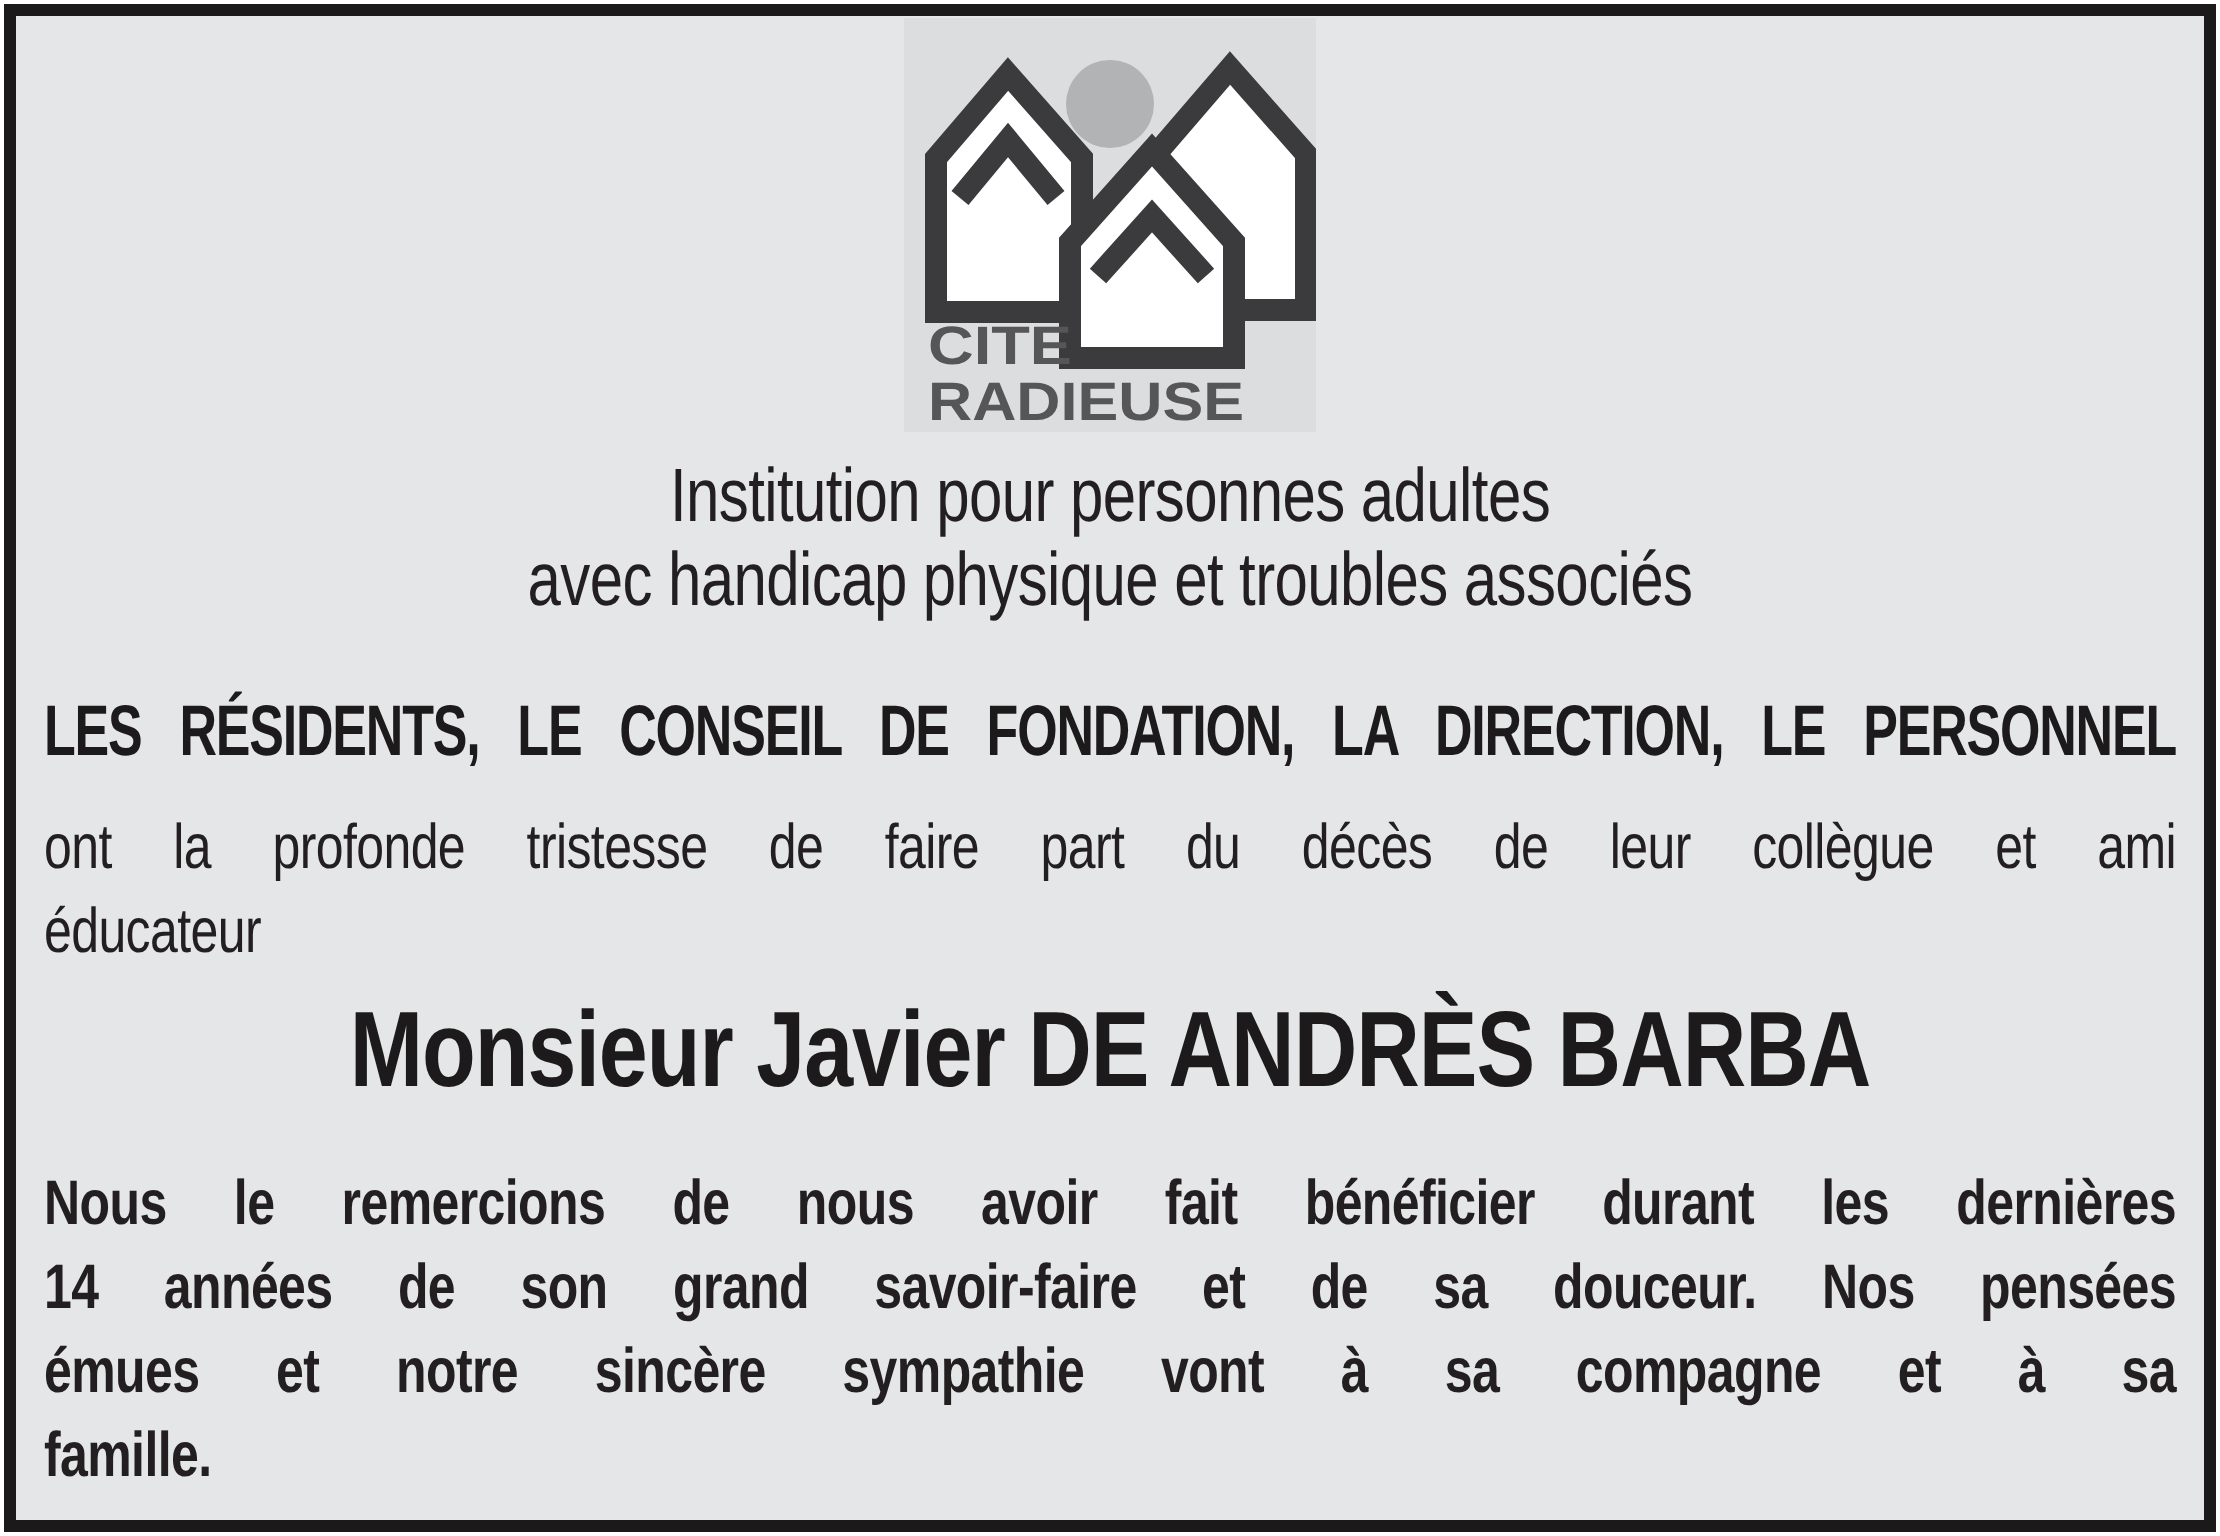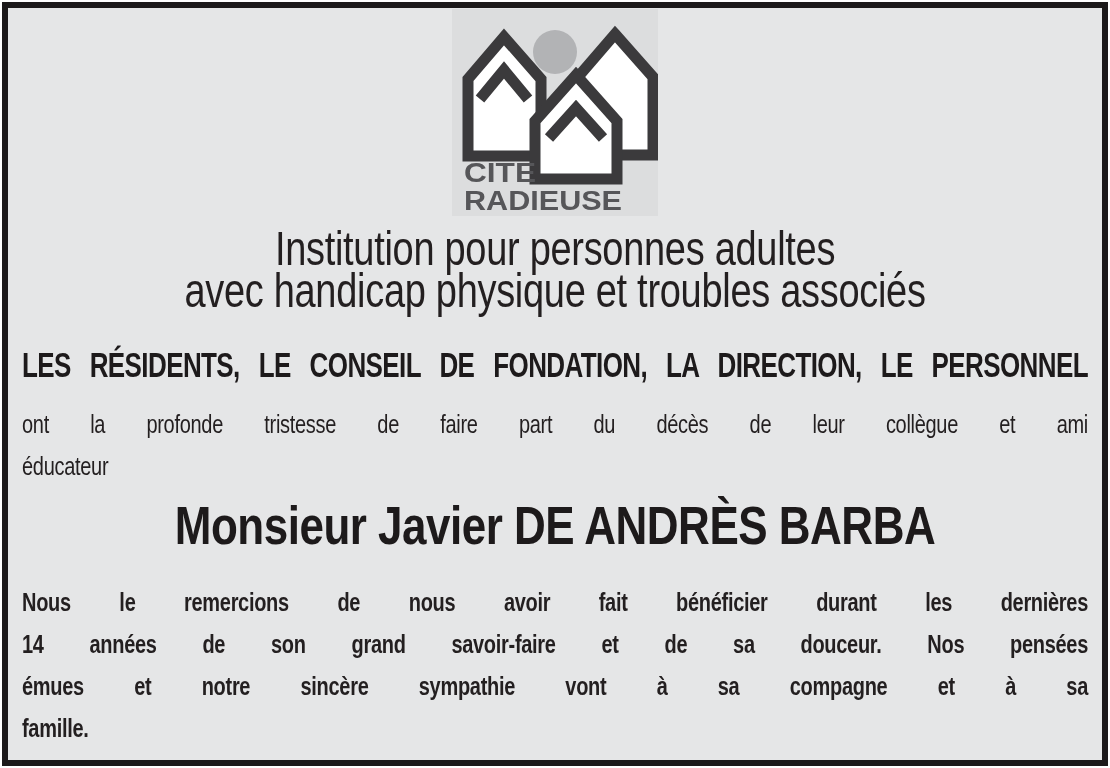--- a/index.html
+++ b/index.html
@@ -26,40 +26,40 @@
     height: 207px;
     margin: 1px auto 0 auto;
     background: #ef4444;
     text-align: center;
   }
   .logo-box svg { display: block; }
   .subtitle {
     margin-top: 12px;
     text-align: center;
     color: #231f20;
-    font-size: 38px;
+    font-size: 30px;
     line-height: 42px;
     letter-spacing: -0.3px;
   }
   .line { transform: scaleY(1.26); transform-origin: 50% 50%; }
   .caps-line {
     margin-top: 31px;
     color: #1d1a1b;
     font-weight: bold;
     font-size: 26px;
     line-height: 44px;
     letter-spacing: -0.6px;
     text-align: justify;
     text-align-last: justify;
     transform: scaleY(1.38);
     white-space: nowrap;
   }
   .body-text {
     color: #231f20;
-    font-size: 20px;
+    font-size: 25px;
     line-height: 42px;
     letter-spacing: -0.3px;
   }
   .intro { margin-top: 16px; }
   .just {
     text-align: justify;
     text-align-last: justify;
     white-space: nowrap;
   }
   .left-align { text-align: left; }

